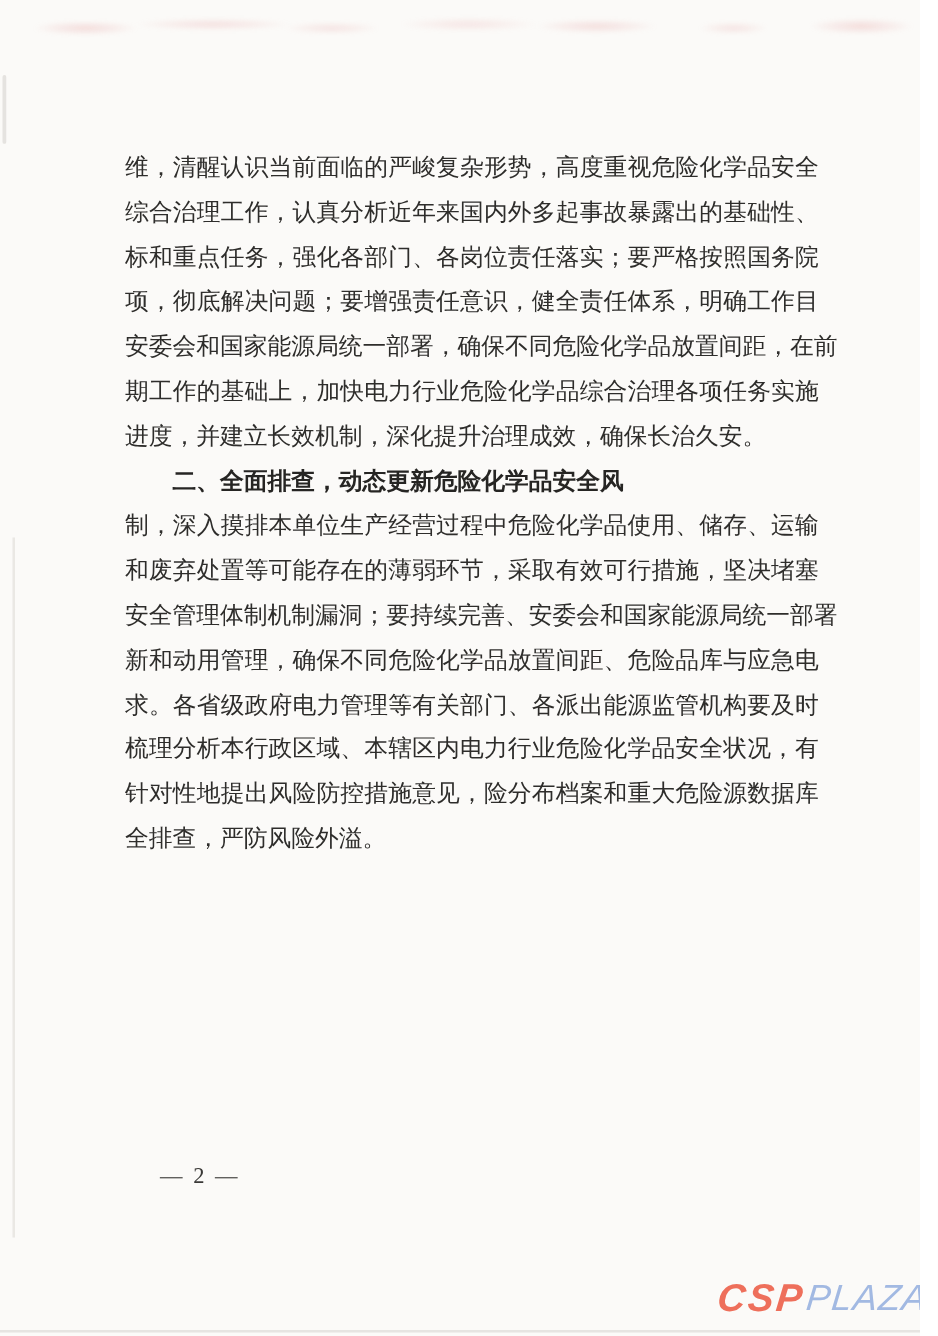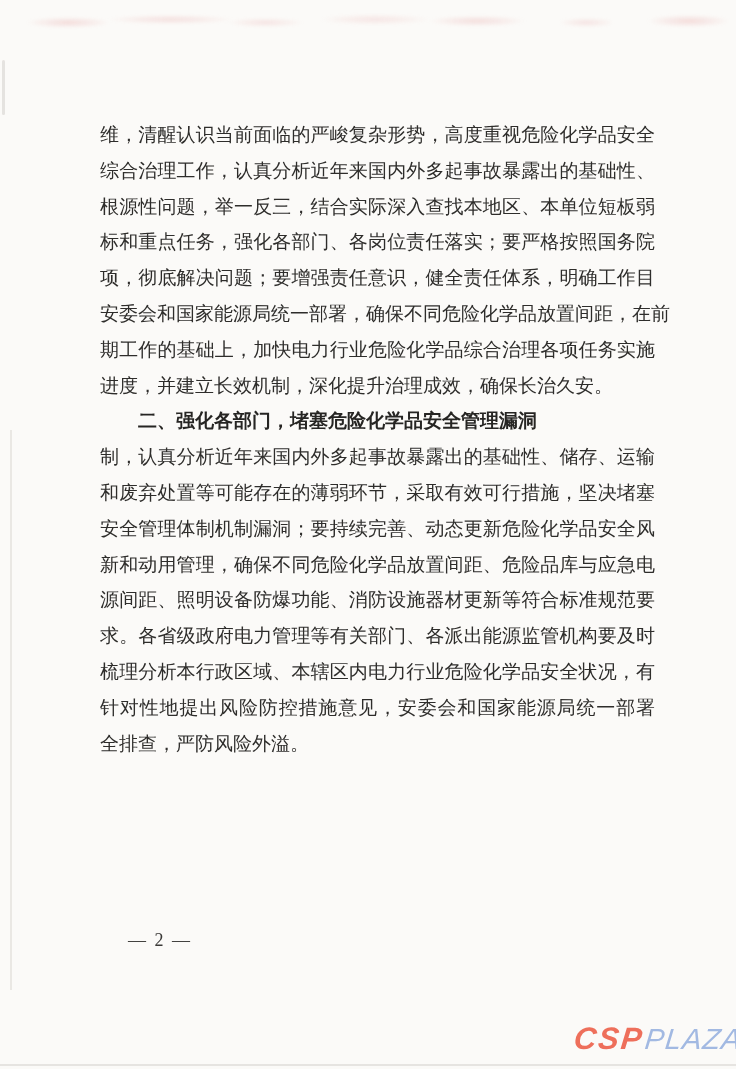--- a/index.html
+++ b/index.html
@@ -126,37 +126,35 @@
 
 <div class="page">
 
   <div class="top-smudge"></div>
   <div class="left-speck"></div>
   <div class="left-fold"></div>
 
   <div class="text-block">
     <div class="line">维，清醒认识当前面临的严峻复杂形势，高度重视危险化学品安全</div>
     <div class="line">综合治理工作，认真分析近年来国内外多起事故暴露出的基础性、</div>
-    <div class="line">根源性问题，举一反三，结合实际深入查找本地区、本单位短板弱</div>
     <div class="line">标和重点任务，强化各部门、各岗位责任落实；要严格按照国务院</div>
     <div class="line">项，彻底解决问题；要增强责任意识，健全责任体系，明确工作目</div>
     <div class="line">安委会和国家能源局统一部署，确保不同危险化学品放置间距，在前</div>
     <div class="line">期工作的基础上，加快电力行业危险化学品综合治理各项任务实施</div>
     <div class="line last-line">进度，并建立长效机制，深化提升治理成效，确保长治久安。</div>
 
-    <div class="line heading">二、强化各部门，堵塞危险化学品安全管理漏洞</div>
+    <div class="line heading">二、全面排查，动态更新危险化学品安全风</div>
 
-    <div class="line">制，认真分析近年来国内外多起事故暴露出的基础性、储存、运输</div>
+    <div class="line">制，深入摸排本单位生产经营过程中危险化学品使用、储存、运输</div>
     <div class="line">和废弃处置等可能存在的薄弱环节，采取有效可行措施，坚决堵塞</div>
-    <div class="line">安全管理体制机制漏洞；要持续完善、动态更新危险化学品安全风</div>
+    <div class="line">安全管理体制机制漏洞；要持续完善、安委会和国家能源局统一部署</div>
     <div class="line">新和动用管理，确保不同危险化学品放置间距、危险品库与应急电</div>
-    <div class="line">源间距、照明设备防爆功能、消防设施器材更新等符合标准规范要</div>
     <div class="line">求。各省级政府电力管理等有关部门、各派出能源监管机构要及时</div>
     <div class="line">梳理分析本行政区域、本辖区内电力行业危险化学品安全状况，有</div>
-    <div class="line">针对性地提出风险防控措施意见，安委会和国家能源局统一部署</div>
+    <div class="line">针对性地提出风险防控措施意见，险分布档案和重大危险源数据库</div>
     <div class="line last-line">全排查，严防风险外溢。</div>
   </div>
 
   <div class="page-number">— 2 —</div>
 
   <div class="watermark">
     <span class="csp">CSP</span>
       <span class="plaza">PLAZA</span>
   </div>
 

